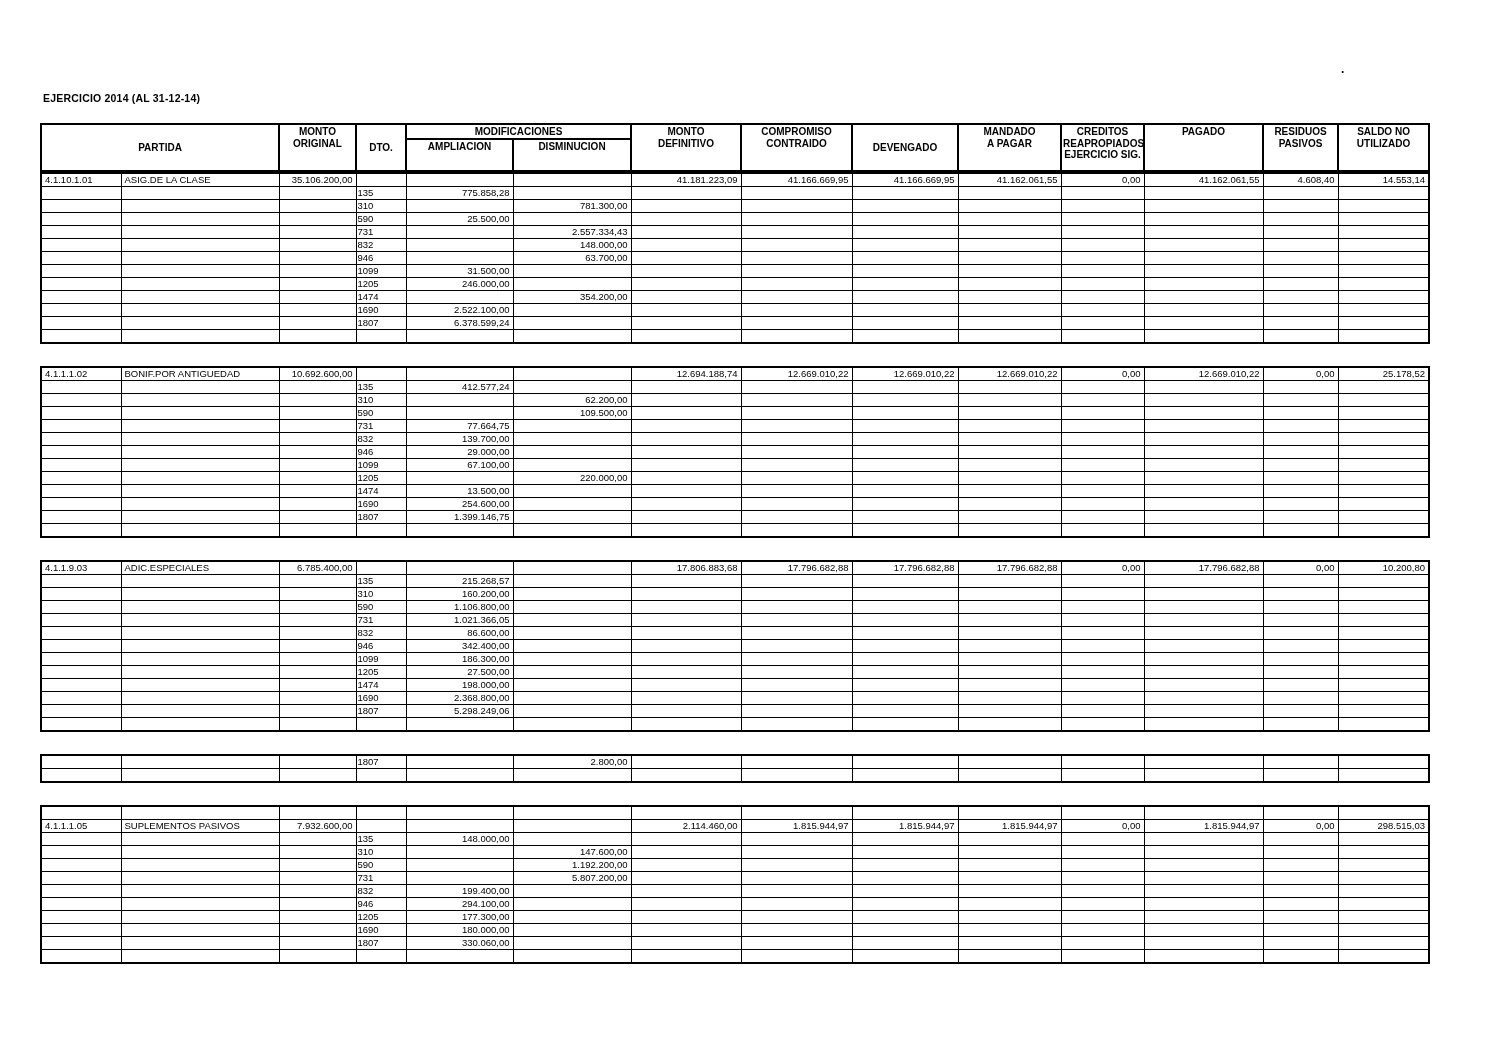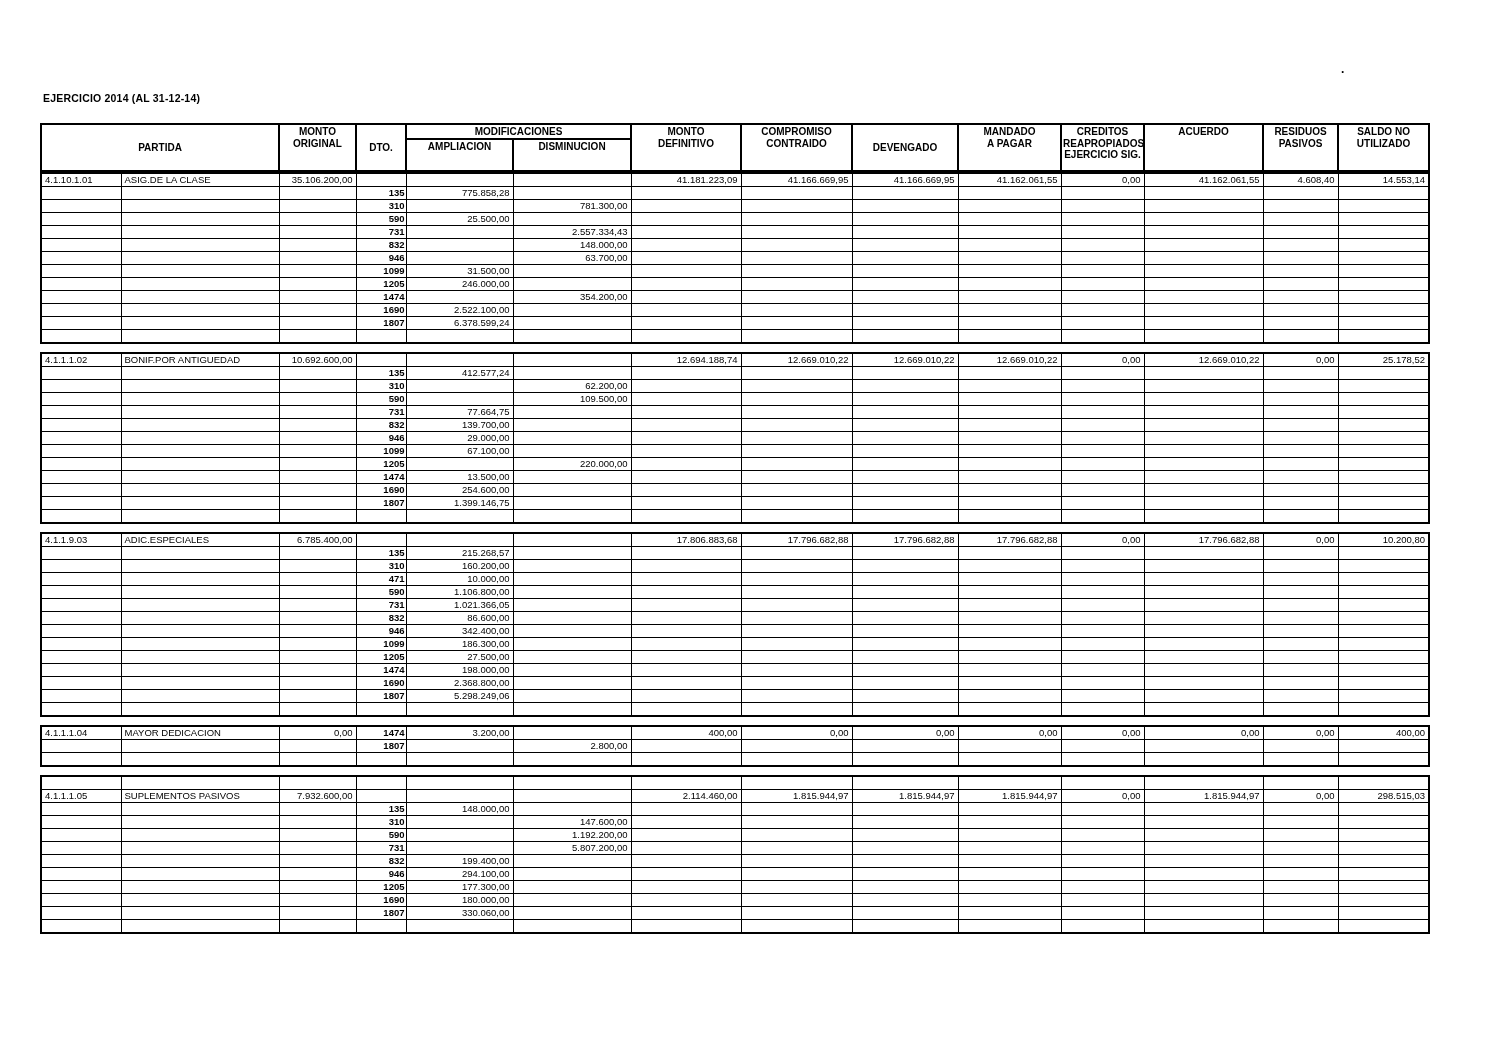--- a/index.html
+++ b/index.html
@@ -13,22 +13,22 @@
   table.grid{border-collapse:collapse;table-layout:fixed;width:1390px;border:2px solid #000;}
   .grid th,.grid td{border:1px solid #000;overflow:hidden;}
   .header-grid th{border:2px solid #000;font-size:10px;font-weight:bold;text-align:center;
                   vertical-align:top;white-space:pre-line;padding:1px 1px 0 1px;line-height:11.5px;}
   .header-grid th.v-mid{vertical-align:middle;}
   .header-grid tr.top-row{height:14px;}
   .header-grid tr.sub-row{height:32px;}
   .body-grid td{font-size:9.5px;line-height:11px;height:12px;padding:0 3px;white-space:nowrap;}
   .body-grid .l{text-align:left;}
   .body-grid .r{text-align:right;}
-  .body-grid .c{text-align:right;padding:0 1px;font-weight:bold;}
-  #sections table+table{margin-top:8px;}
+  .body-grid .c{text-align:left;padding:0 1px;}
+  #sections table+table{margin-top:22px;}
 </style>
 </head>
 <body>
 
 <div class="page">
   <div class="corner">.</div>
   <div class="subtitle">EJERCICIO 2014 (AL 31-12-14)</div>
 
   <div class="tablewrap">
     <table class="grid header-grid">
@@ -58,21 +58,21 @@
         <th rowspan="2">MONTO
 DEFINITIVO</th>
         <th rowspan="2">COMPROMISO
 CONTRAIDO</th>
         <th rowspan="2" class="v-mid">DEVENGADO</th>
         <th rowspan="2">MANDADO
 A PAGAR</th>
         <th rowspan="2">CREDITOS
 REAPROPIADOS
 EJERCICIO SIG.</th>
-        <th rowspan="2">ACUERDO</th>
+        <th rowspan="2">PAGADO</th>
         <th rowspan="2">RESIDUOS
 PASIVOS</th>
         <th rowspan="2">SALDO NO
 UTILIZADO</th>
       </tr>
       <tr class="sub-row">
         <th>AMPLIACION</th>
         <th>DISMINUCION</th>
       </tr>
     </tbody>
@@ -597,36 +597,20 @@
               <td class="r"></td>
               <td class="r"></td>
               <td class="r"></td>
               <td class="r"></td>
               <td class="r"></td>
             </tr>
             <tr>
               <td class="l"></td>
               <td class="l"></td>
               <td class="r"></td>
-              <td class="c">471</td>
-              <td class="r">10.000,00</td>
-              <td class="r"></td>
-              <td class="r"></td>
-              <td class="r"></td>
-              <td class="r"></td>
-              <td class="r"></td>
-              <td class="r"></td>
-              <td class="r"></td>
-              <td class="r"></td>
-              <td class="r"></td>
-            </tr>
-            <tr>
-              <td class="l"></td>
-              <td class="l"></td>
-              <td class="r"></td>
               <td class="c">590</td>
               <td class="r">1.106.800,00</td>
               <td class="r"></td>
               <td class="r"></td>
               <td class="r"></td>
               <td class="r"></td>
               <td class="r"></td>
               <td class="r"></td>
               <td class="r"></td>
               <td class="r"></td>
@@ -790,36 +774,20 @@
             <col style="width: 111px;">
             <col style="width: 106px;">
             <col style="width: 103px;">
             <col style="width: 83px;">
             <col style="width: 119px;">
             <col style="width: 75px;">
             <col style="width: 91px;">
           </colgroup>
           <tbody>
             <tr>
-              <td class="l">4.1.1.1.04</td>
-              <td class="l">MAYOR DEDICACION</td>
-              <td class="r">0,00</td>
-              <td class="c">1474</td>
-              <td class="r">3.200,00</td>
-              <td class="r"></td>
-              <td class="r">400,00</td>
-              <td class="r">0,00</td>
-              <td class="r">0,00</td>
-              <td class="r">0,00</td>
-              <td class="r">0,00</td>
-              <td class="r">0,00</td>
-              <td class="r">0,00</td>
-              <td class="r">400,00</td>
-            </tr>
-            <tr>
               <td class="l"></td>
               <td class="l"></td>
               <td class="r"></td>
               <td class="c">1807</td>
               <td class="r"></td>
               <td class="r">2.800,00</td>
               <td class="r"></td>
               <td class="r"></td>
               <td class="r"></td>
               <td class="r"></td>

